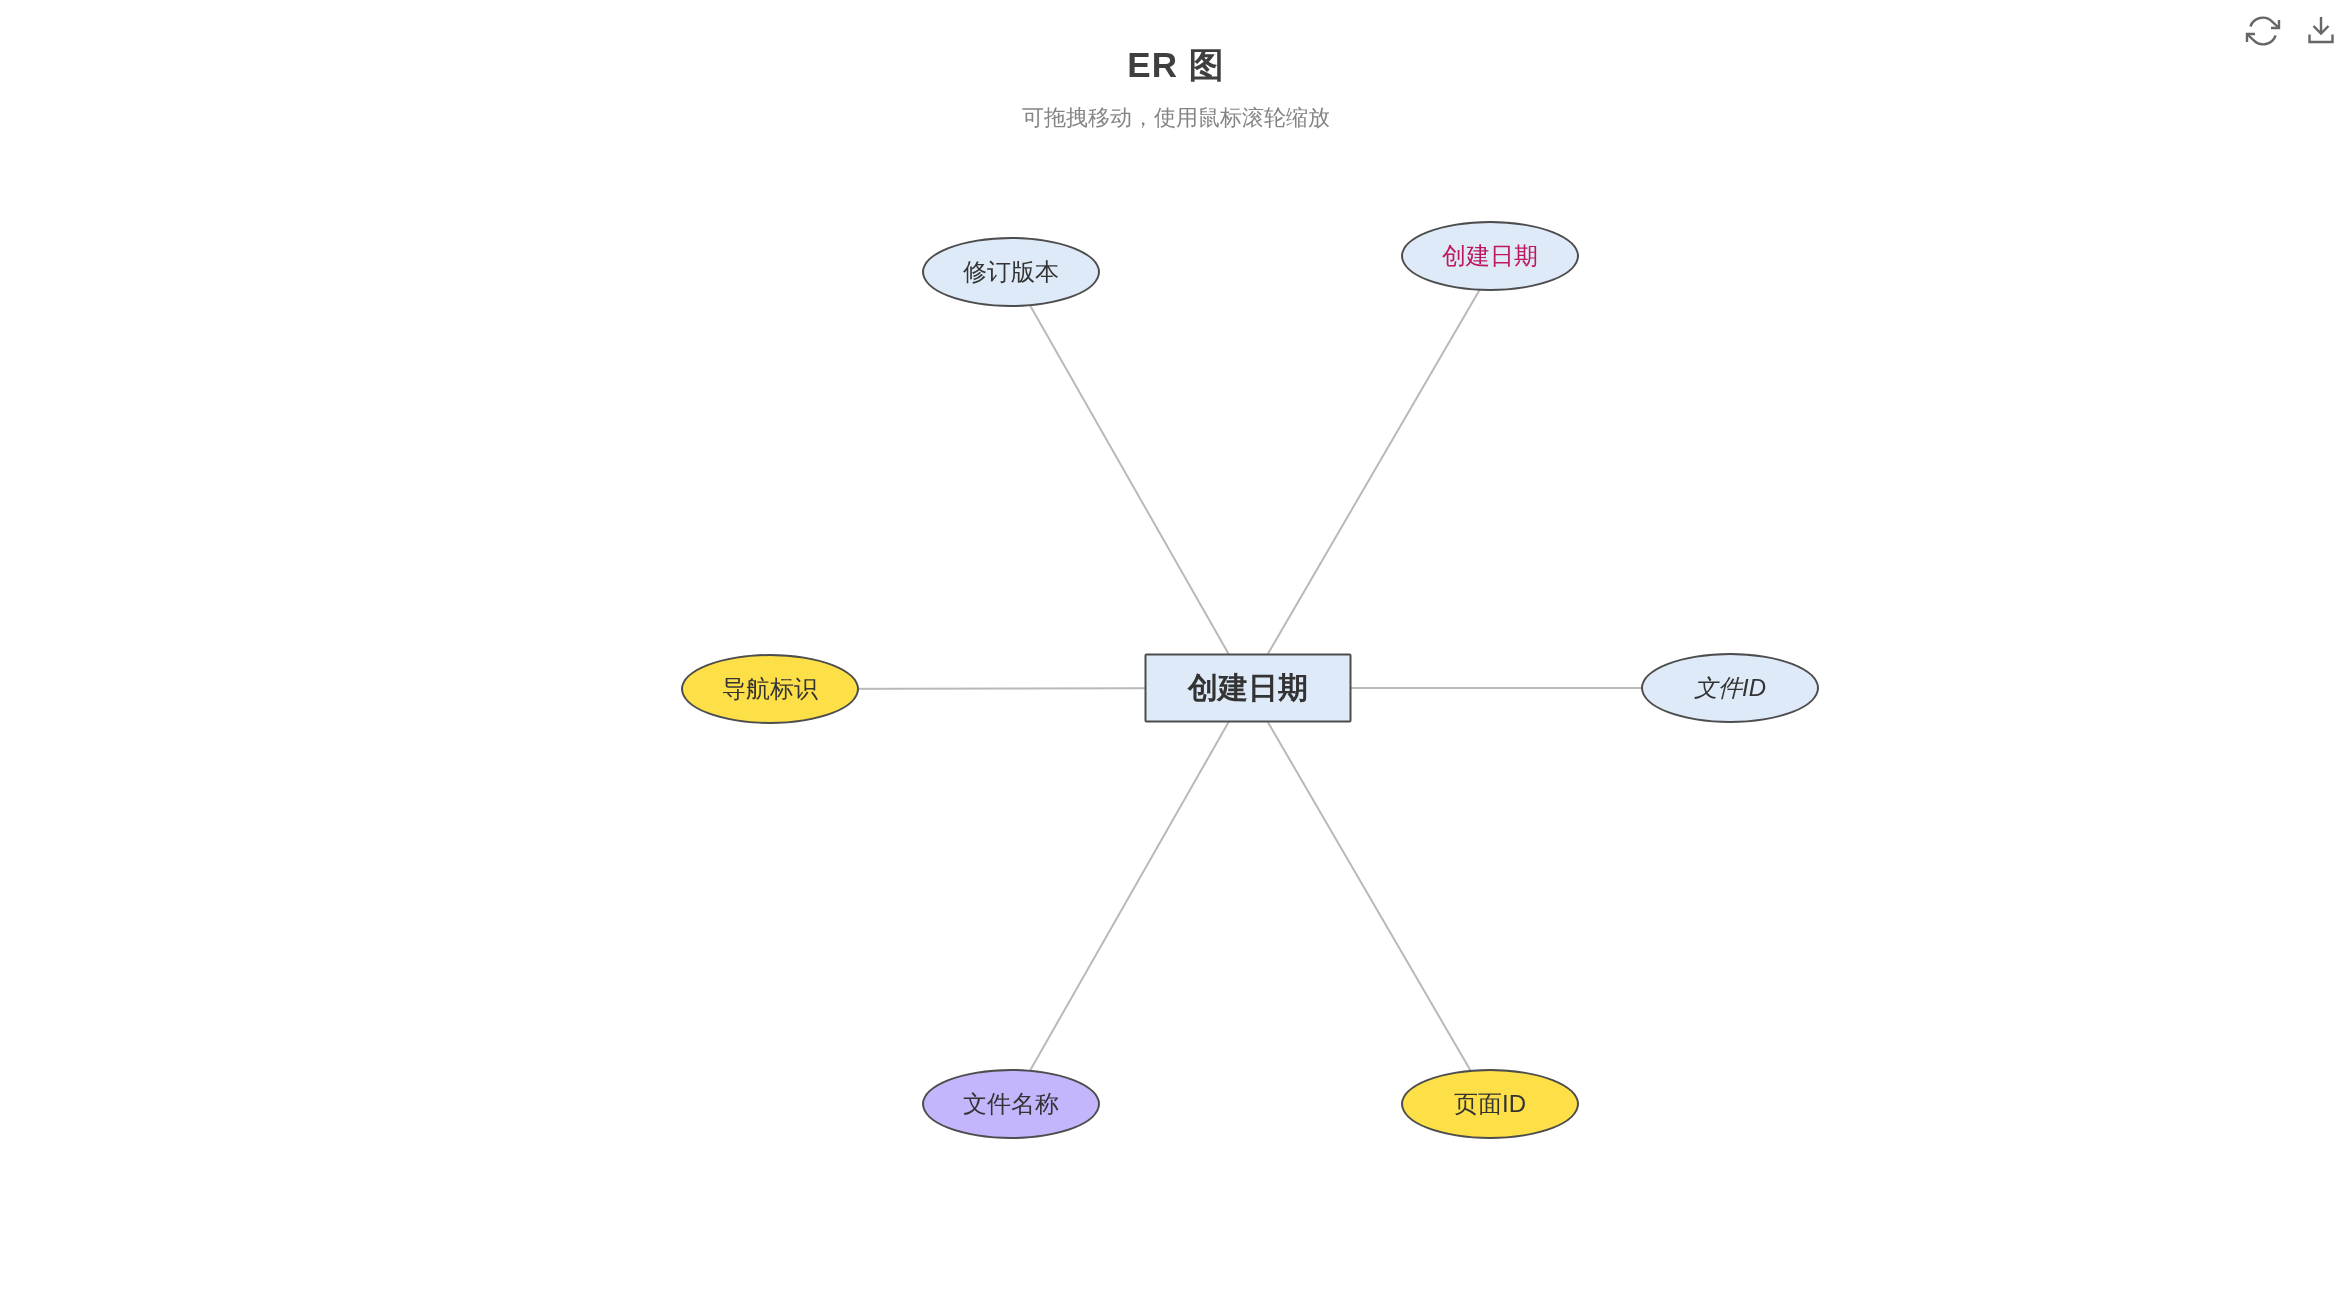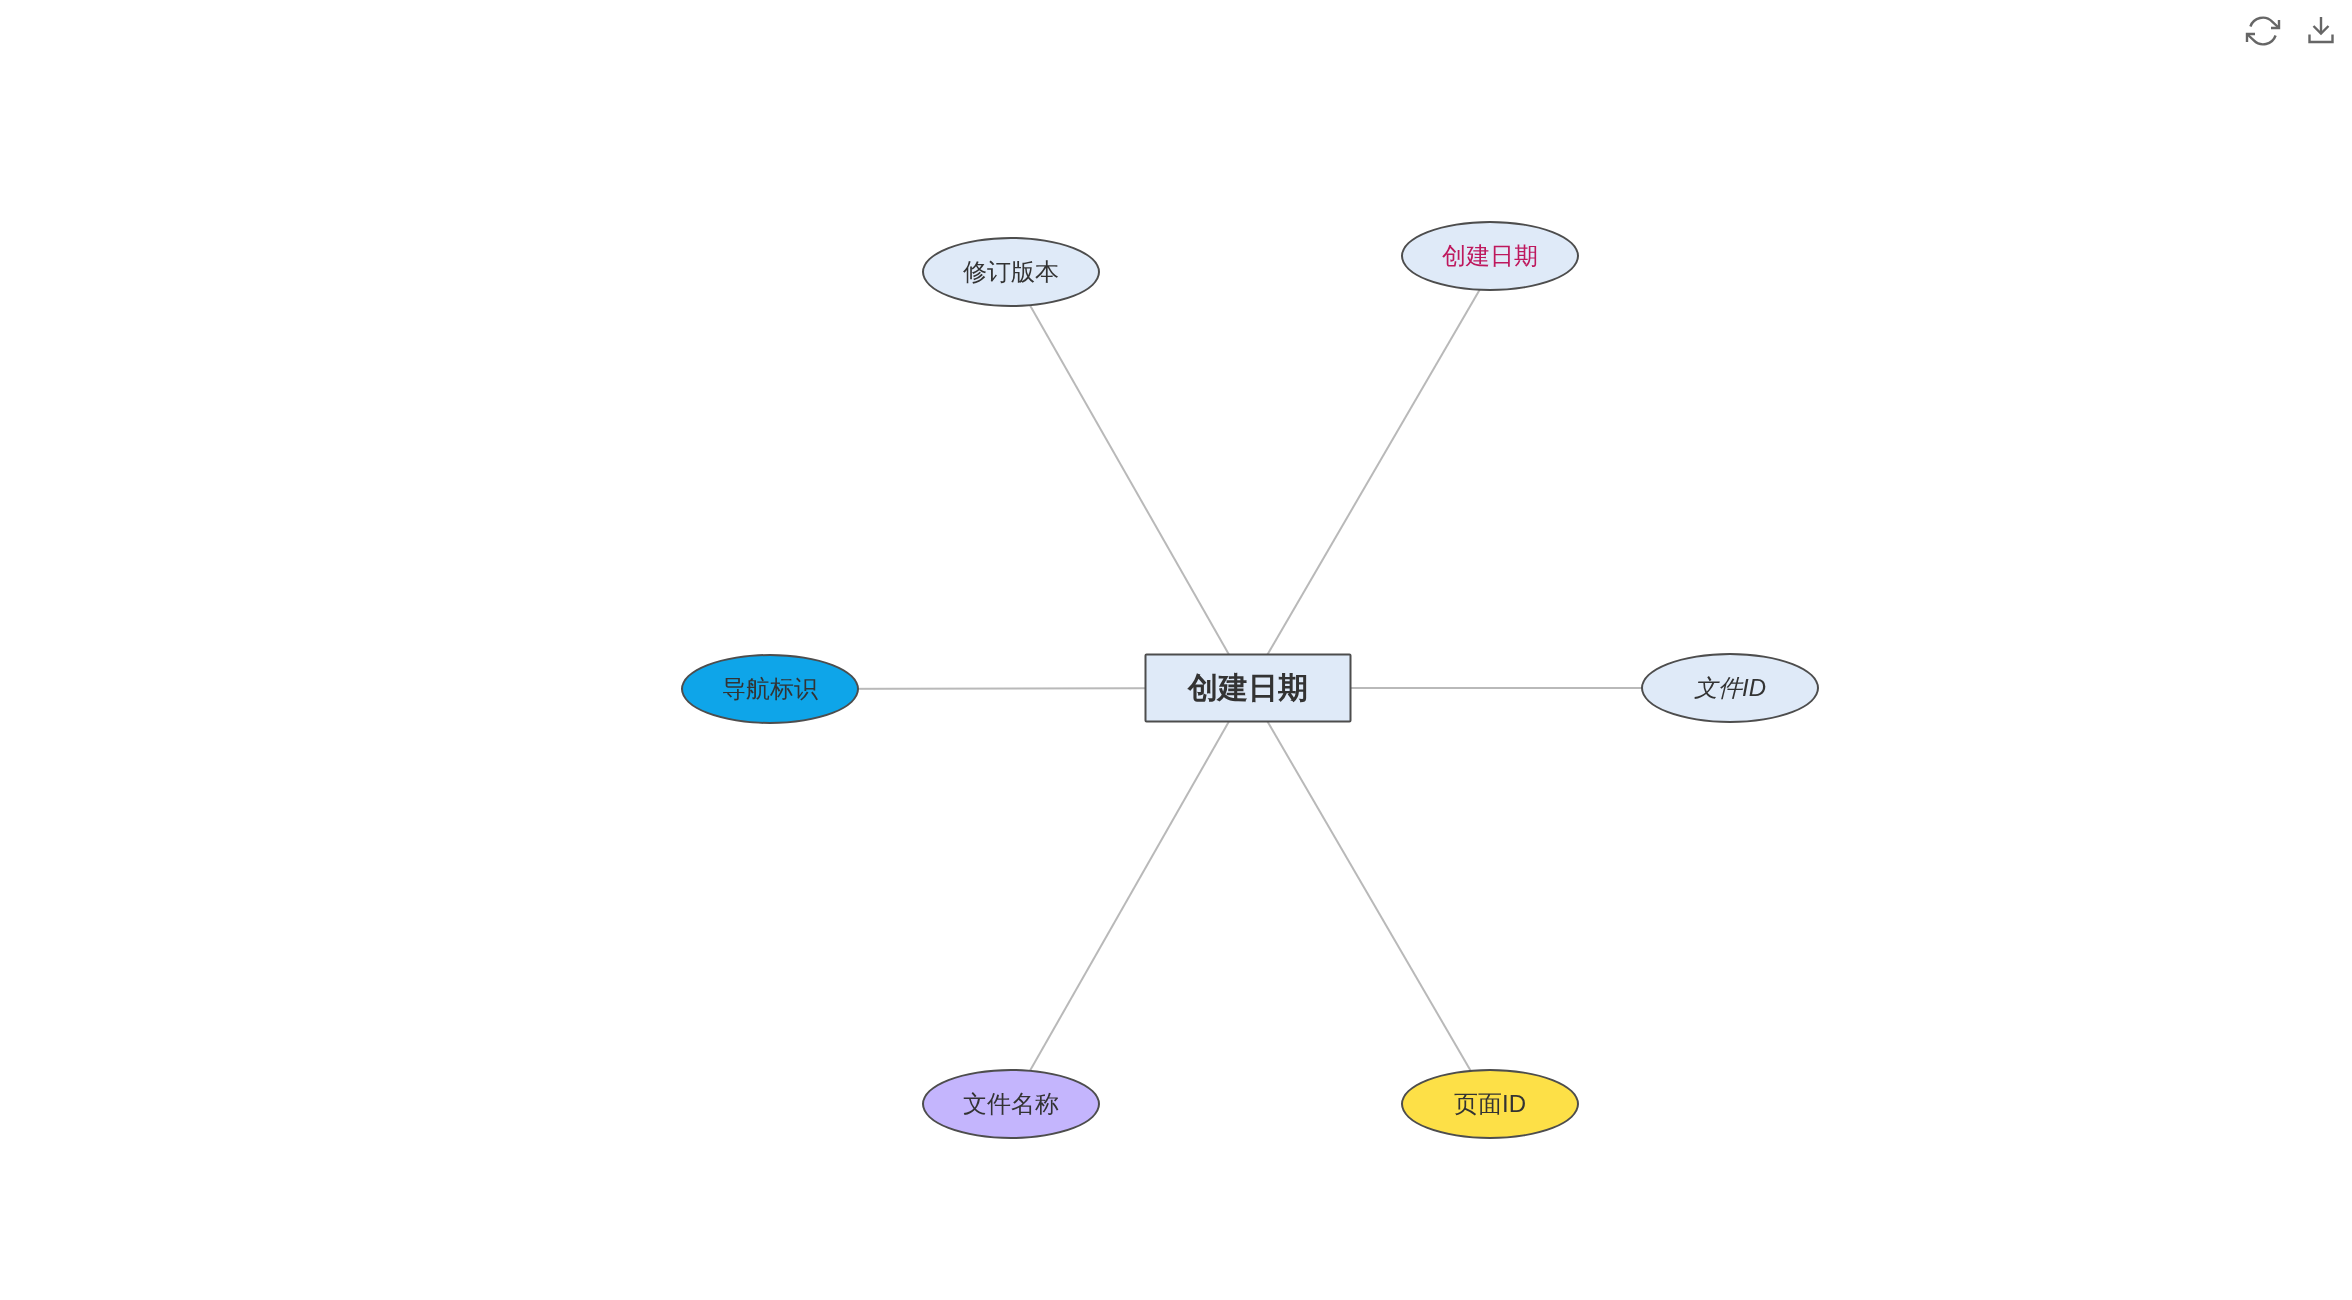--- a/index.html
+++ b/index.html
@@ -32,20 +32,24 @@
     box-sizing: border-box; cursor: move; white-space: nowrap;
   }
   .attr-node { border-radius: 50%; font-size: 24px; }
   .entity-node { border-radius: 2px; font-size: 30px; font-weight: bold; }
 </style>
 </head>
 <body>
 
 <div class="app">
 
+  <div class="header">
+    <h1>ER 图</h1>
+    <p>可拖拽移动，使用鼠标滚轮缩放</p>
+  </div>
 
   <div class="toolbar">
     <button class="icon-btn">
       <svg viewBox="0 0 36 36" stroke-linecap="butt" stroke-linejoin="miter">
         <polyline points="34 7 34 15 26 15"></polyline>
         <polyline points="2 29 2 21 10 21"></polyline>
         <path d="M5.4 13.5a13.2 13.2 0 0 1 21.8-4.9L34 15"></path>
         <path d="M2 21l6.8 6.4a13.2 13.2 0 0 0 21.8-4.9"></path>
       </svg>
     </button>
@@ -63,21 +67,21 @@
         <line x1="1248" y1="688" x2="1011" y2="272" stroke="#b9b9b9" stroke-width="2"></line>
         <line x1="1248" y1="688" x2="1490" y2="272" stroke="#b9b9b9" stroke-width="2"></line>
         <line x1="1248" y1="688" x2="770" y2="689" stroke="#b9b9b9" stroke-width="2"></line>
         <line x1="1248" y1="688" x2="1730" y2="688" stroke="#b9b9b9" stroke-width="2"></line>
         <line x1="1248" y1="688" x2="1011" y2="1104" stroke="#b9b9b9" stroke-width="2"></line>
         <line x1="1248" y1="688" x2="1490" y2="1104" stroke="#b9b9b9" stroke-width="2"></line>
       </svg>
     <div id="nodes">
         <div class="node attr-node" style="left: 1011px; top: 272px; width: 178px; height: 70px; background: rgb(223, 234, 248); border: 2px solid rgb(77, 77, 77); color: rgb(51, 51, 51);">修订版本</div>
         <div class="node attr-node" style="left: 1490px; top: 256px; width: 178px; height: 70px; background: rgb(223, 234, 248); border: 2px solid rgb(77, 77, 77); color: #be185d;">创建日期</div>
-        <div class="node attr-node" style="left: 770px; top: 689px; width: 178px; height: 70px; background: #0ea5e9; border: 2px solid rgb(77, 77, 77); color: rgb(51, 51, 51);">导航标识</div>
+        <div class="node attr-node" style="left: 770px; top: 689px; width: 178px; height: 70px; background: #fde047; border: 2px solid rgb(77, 77, 77); color: rgb(51, 51, 51);">导航标识</div>
         <div class="node attr-node" style="left: 1730px; top: 688px; width: 178px; height: 70px; background: rgb(223, 234, 248); border: 2px solid rgb(77, 77, 77); color: rgb(51, 51, 51); font-style: italic;">文件ID</div>
         <div class="node attr-node" style="left: 1011px; top: 1104px; width: 178px; height: 70px; background: #c4b5fd; border: 2px solid rgb(77, 77, 77); color: rgb(51, 51, 51);">文件名称</div>
         <div class="node attr-node" style="left: 1490px; top: 1104px; width: 178px; height: 70px; background: #fde047; border: 2px solid rgb(77, 77, 77); color: rgb(51, 51, 51);">页面ID</div>
         <div class="node entity-node" style="left: 1248px; top: 688px; width: 207px; height: 69px; background: rgb(223, 234, 248); border: 2px solid rgb(77, 77, 77); color: rgb(51, 51, 51);">创建日期</div>
       </div>
   </div>
 
 </div>
 
 </body></html>

